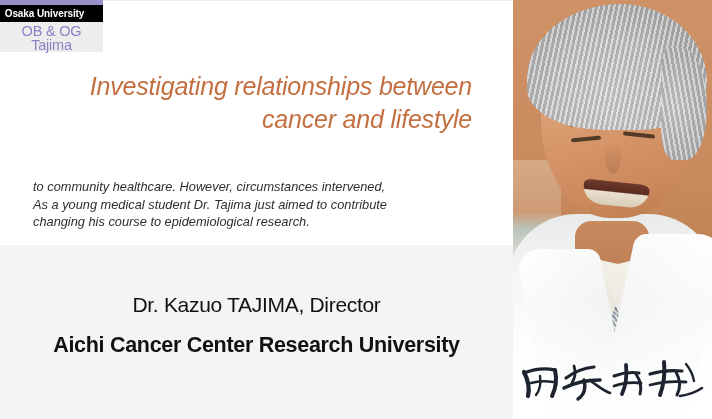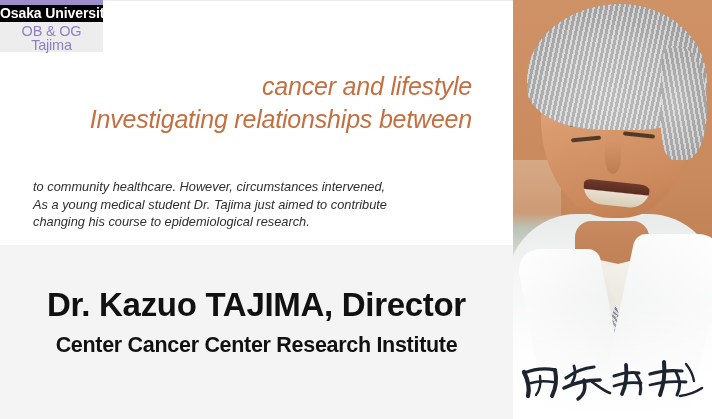--- a/index.html
+++ b/index.html
@@ -71,21 +71,21 @@
   }
   .logo-univ {
     position: absolute;
     left: 0;
     top: 5px;
     width: 89px;
     height: 17px;
     line-height: 17px;
     text-align: center;
     color: #ffffff;
-    font-size: 14px;
+    font-size: 10px;
     font-weight: 700;
     letter-spacing: -0.1px;
     white-space: nowrap;
   }
   .logo-line1, .logo-line2 {
     position: absolute;
     left: 0;
     width: 103px;
     text-align: center;
     color: #8e7fc4;
@@ -128,22 +128,22 @@
 
   
   .name-block {
     position: absolute;
     left: 0;
     top: 288px;
     width: 513px;
     text-align: center;
   }
   .name-primary {
-    font-size: 33px;
-    font-weight: 700;
+    font-size: 21px;
+    font-weight: 400;
     color: #111111;
     letter-spacing: -0.3px;
     line-height: 34px;
     white-space: nowrap;
   }
   .name-secondary {
     font-size: 21.5px;
     font-weight: 700;
     color: #111111;
     letter-spacing: -0.3px;
@@ -378,33 +378,33 @@
 
   <div class="logo">
     <div class="logo-topbar"></div>
     <div class="logo-blackband"></div>
     <div class="logo-univ">Osaka University</div>
     <div class="logo-line1">OB &amp; OG</div>
     <div class="logo-line2">Tajima</div>
   </div>
 
   <div class="headline">
+    <span class="hl-line">Investigating relationships between</span>
     <span class="hl-line">cancer and lifestyle</span>
-    <span class="hl-line">Investigating relationships between</span>
   </div>
 
   <div class="lead">
     <span class="lead-line">to community healthcare. However, circumstances intervened,</span>
     <span class="lead-line">As a young medical student Dr. Tajima just aimed to contribute</span>
     <span class="lead-line">changing his course to epidemiological research.</span>
   </div>
 
   <div class="name-block">
     <div class="name-primary">Dr. Kazuo TAJIMA, Director</div>
-    <div class="name-secondary">Center Cancer Center Research Institute</div>
+    <div class="name-secondary">Aichi Cancer Center Research University</div>
   </div>
 
   <div class="photo">
     <div class="photo-bg-fix"></div>
     <div class="photo-shelf"></div>
 
     <div class="coat"></div>
     <div class="shirt"></div>
     <div class="neck"></div>
     <div class="tie"></div>

